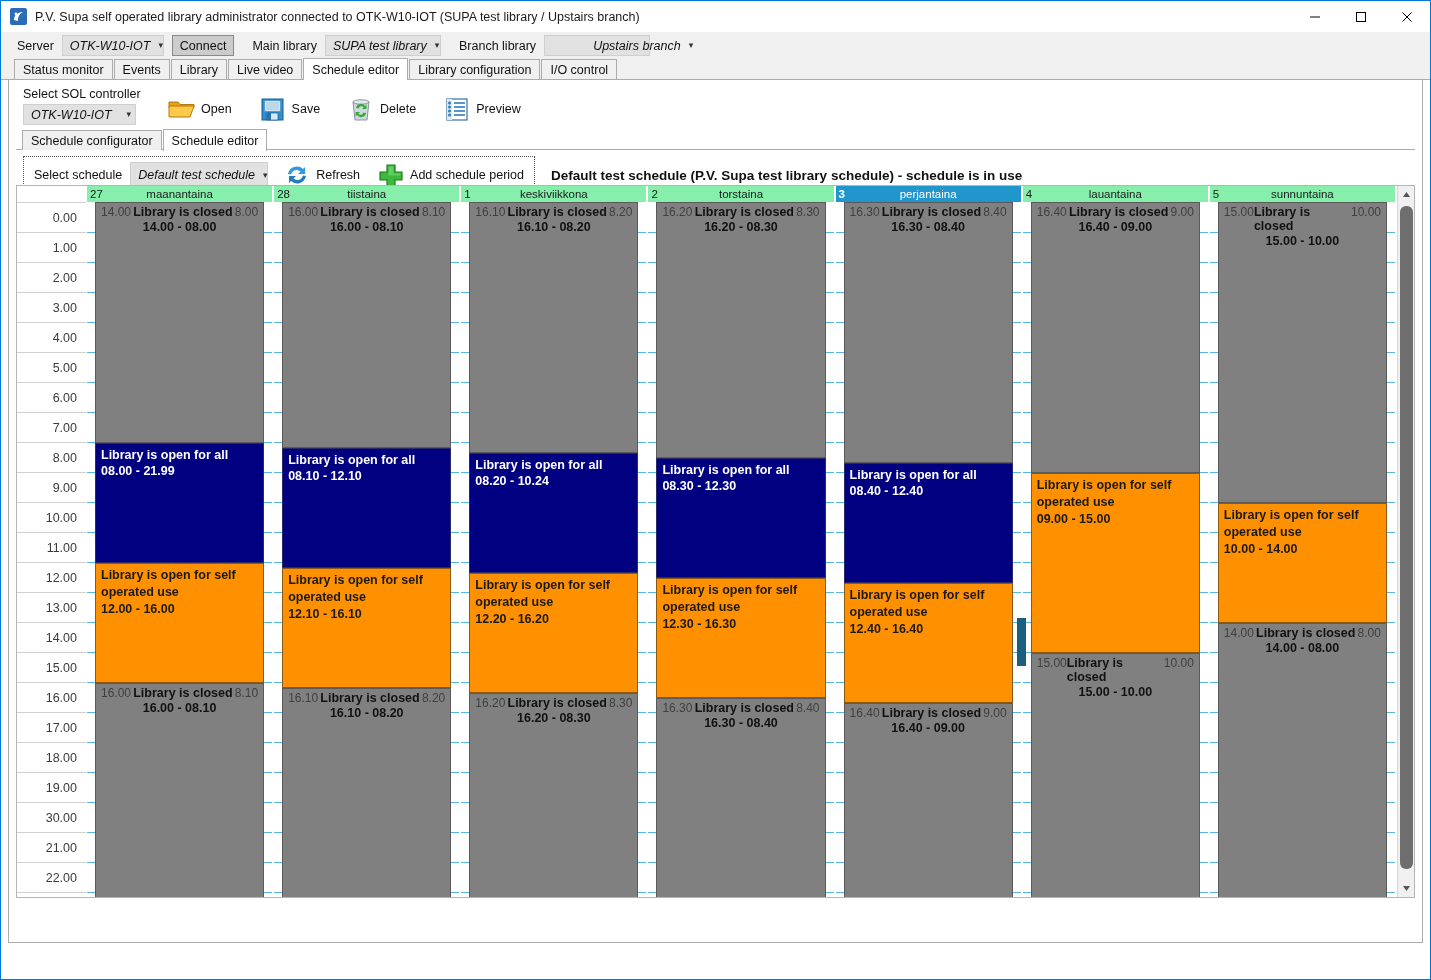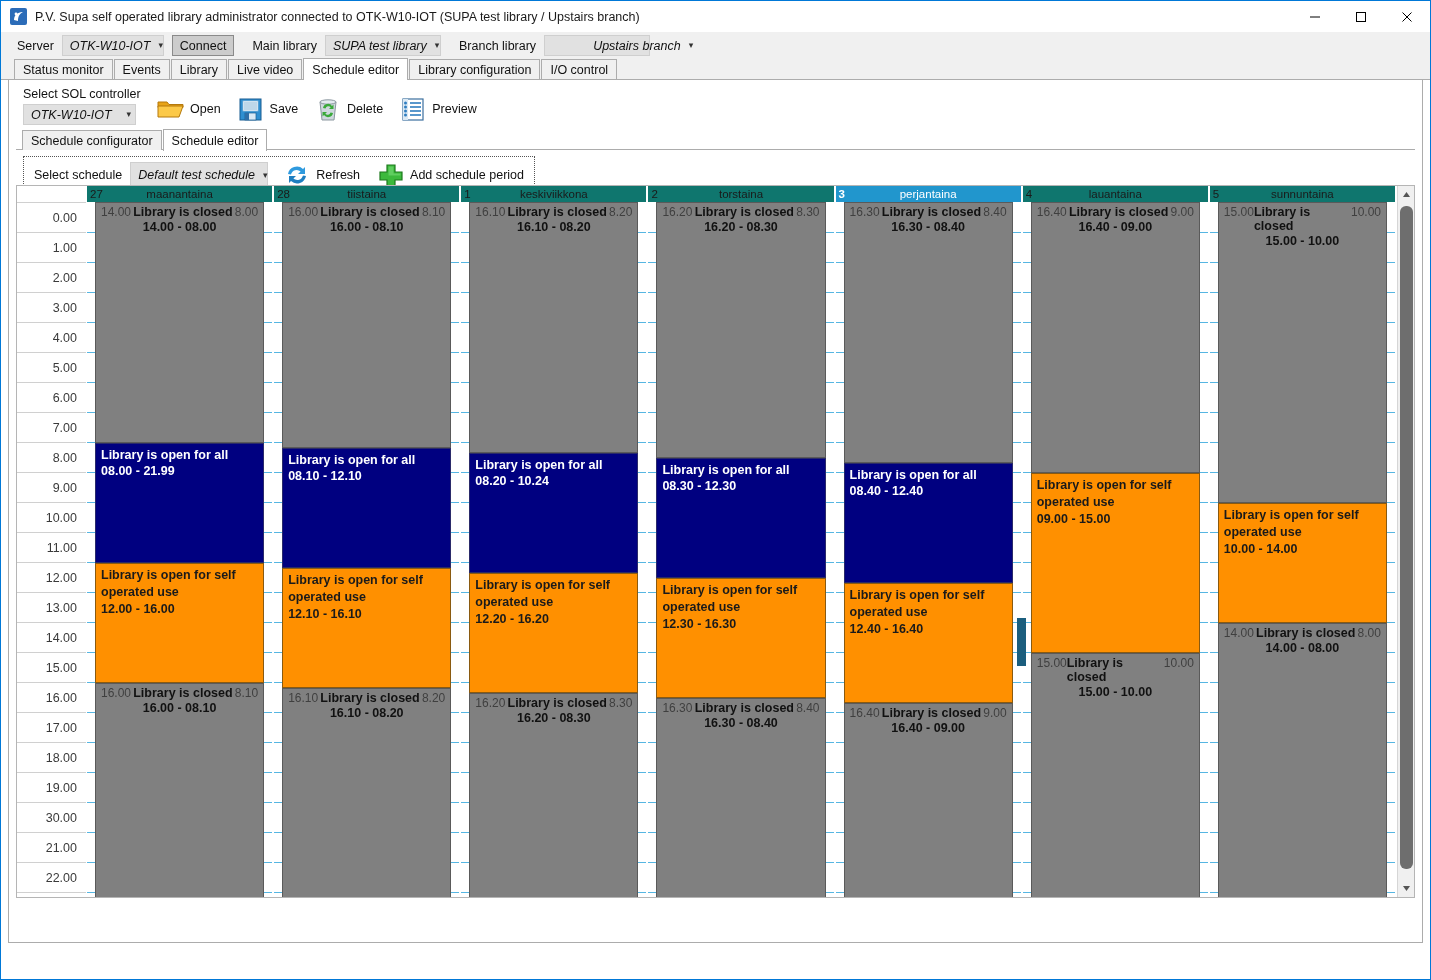--- a/index.html
+++ b/index.html
@@ -111,21 +111,21 @@
     height: 863px;
     background: #ffffff;
     border: 1px solid #acacac;
     border-top: none;
     margin: 0 7px 0 7px;
   }
 
   
   #controller-bar {
     display: flex; align-items: flex-start;
-    padding: 7px 0 0 14px; gap: 1px;
+    padding: 7px 0 0 14px; gap: 12px;
     height: 49px;
   }
   #sol-select { width: 118px; }
   #sol-select .sel-label { font-size: 12.5px; color: #111; white-space: nowrap; }
   #sol-select .combo { margin-top: 3px; width: 113px; justify-content: space-between; }
   .tb-item {
     display: flex; align-items: center; gap: 4px;
     margin-left: 14px; margin-top: 8px;
     font-size: 12.5px; color: #111;
   }
@@ -192,21 +192,21 @@
 
   #day-area {
     position: absolute; left: 70px; top: 0; right: 0; bottom: 0;
     background: #ffffff;
   }
   #day-headers {
     position: absolute; left: 0; top: 0; right: 0; height: 16px;
     display: flex;
   }
   .day-head {
-    background: #0f766e;
+    background: #86efac;
     border-right: 2px solid #ffffff;
     position: relative;
     font-size: 11.5px; color: #1a1a1a;
     display: flex; align-items: center; justify-content: center;
   }
   .day-head.selected { background: #2196cd; color: #ffffff; }
   .day-head .dnum {
     position: absolute; left: 3px; top: 0;
     font-size: 11.5px; line-height: 16px; color: #1a1a1a;
   }
@@ -444,20 +444,21 @@
         <span class="tb-item" style="margin-top:0;margin-left:8px;">
           <span class="ic" style="height:26px;">
             <svg width="30" height="26" viewBox="0 0 30 26">
               <path d="M11 3 h8 v7 h7 v8 h-7 v7 h-8 v-7 h-7 v-8 h7 Z" fill="#3cb93c" stroke="#1d7a1d" stroke-width="1.2"></path>
               <path d="M12.5 4.5 h5 v7 h7 v2 h-12 Z" fill="#7ee07e" opacity="0.55"></path>
             </svg>
           </span>
           <span>Add schedule period</span>
         </span>
       </div>
+      <div id="sched-title">Default test schedule (P.V. Supa test library schedule) - schedule is in use</div>
     </div>
 
     <div id="calendar-wrap">
 
       <div id="cal-scroll-area">
 
         <div id="time-gutter">
           <div class="thdr"></div>
           <div id="time-cells">
               <div class="time-cell">0.00</div>

